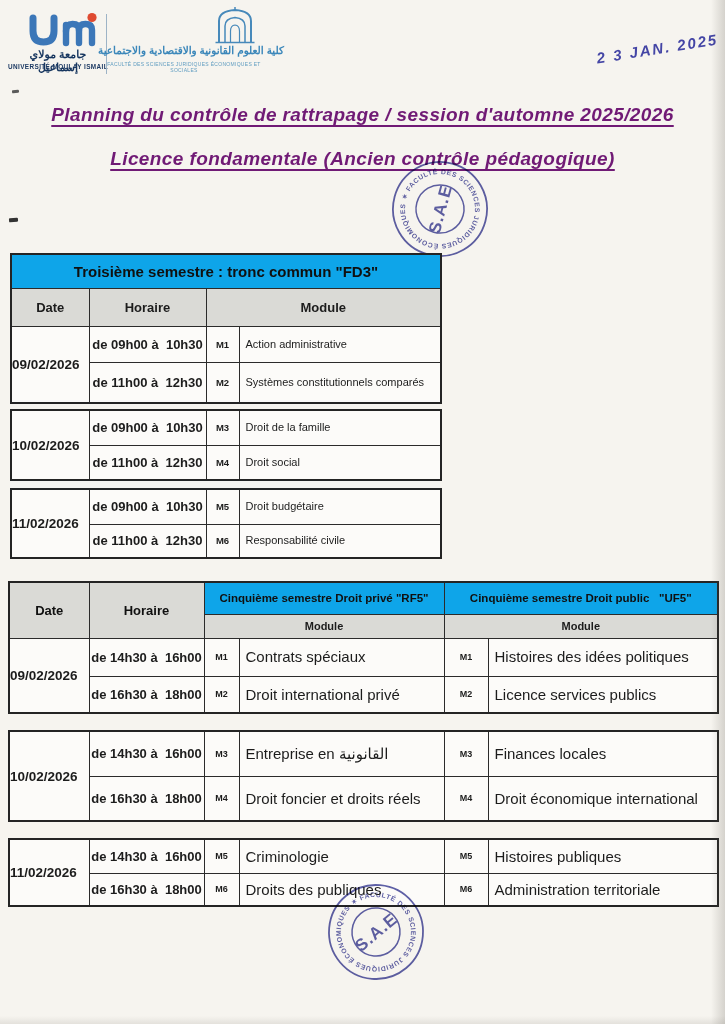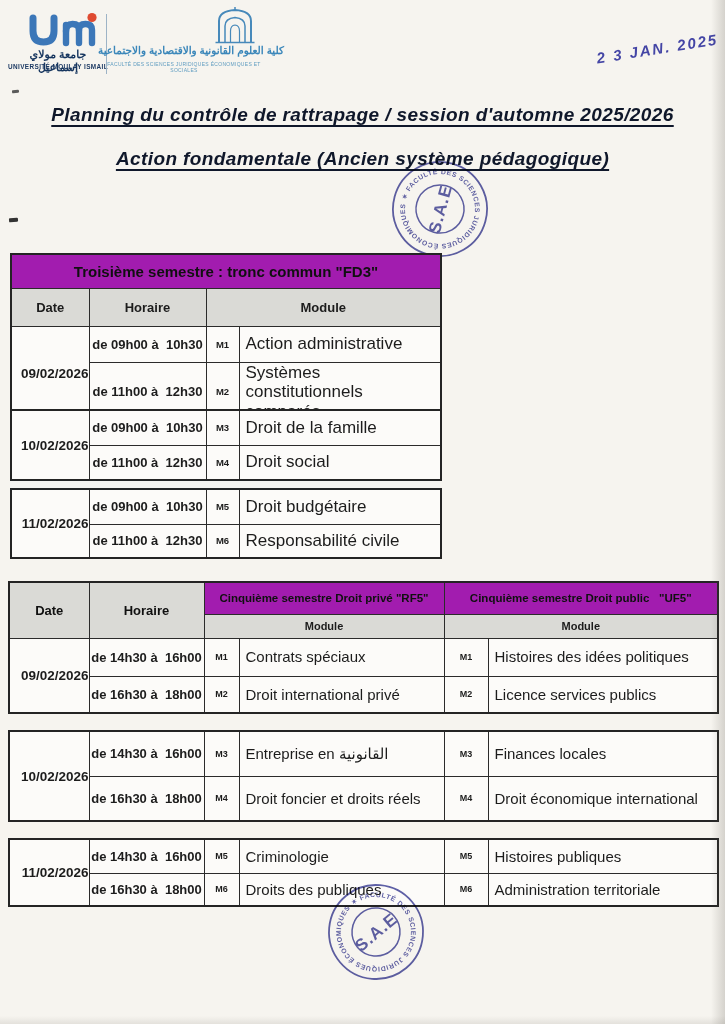--- a/index.html
+++ b/index.html
@@ -30,52 +30,52 @@
     color:#31339e; opacity:.9; white-space:nowrap;}
 
   
   .dash1{position:absolute; left:12px; top:90px; width:7px; height:3px; background:#3f3f3f;
     border-radius:1px; transform:rotate(-8deg); opacity:.85;}
   .dash2{position:absolute; left:9px; top:218px; width:9px; height:4px; background:#333;
     border-radius:1px; transform:rotate(-5deg);}
 
   
   .title{position:absolute; left:0; width:100%; text-align:center;
-    color:#0f172a; font-weight:bold; font-style:italic; font-size:19px; letter-spacing:.4px;
+    color:#701a75; font-weight:bold; font-style:italic; font-size:19px; letter-spacing:.4px;
     text-decoration:underline; text-decoration-thickness:2px; text-underline-offset:4px;}
   .title1{top:104px;}
   .title2{top:148px;}
   .title3{top:192px;}
 
   
   .stamp{position:absolute; mix-blend-mode:multiply; opacity:.82;}
   .stampA{left:365px; top:134px; transform:rotate(-75deg);}
   .stampB{left:301px; top:857px; transform:rotate(-40deg);}
 
   
   table{border-collapse:collapse; table-layout:fixed; position:absolute; background:#fcfbf9;}
   td{border:1.5px solid #2b2b2b; overflow:hidden; padding:0;}
   table{border:2.5px solid #242424;}
   .t1{left:10px; width:430px;}
   .t2{left:8px; width:709px;}
   #t1a{top:253px;} #t1b{top:409px;} #t1c{top:488px;}
   #t2a{top:581px;} #t2b{top:730px;} #t2c{top:838px;}
 
-  .green-band td, .green-cell{background:#a21caf;margin-top:48px;}
+  .green-band td, .green-cell{background:#0ea5e9;margin-top:48px;}
   .t1-green{height:34px; font-size:15px; font-weight:bold; text-align:center; color:#101010;}
   .t1-grayrow{height:38px;}
   .gray{background:#dadad6;}
   .hdr-lbl{font-size:13px; font-weight:bold; text-align:center;}
   .t2-green{height:32px; font-size:11.5px; font-weight:bold; text-align:center; color:#101010;}
   .t2-module{height:24px; font-size:11px; font-weight:bold; text-align:center;}
 
-  .cell-date{font-size:13.5px; font-weight:bold; text-align:right;}
+  .cell-date{font-size:13.5px; font-weight:bold; text-align:left;}
   .cell-time{font-size:13px; font-weight:bold; text-align:center; white-space:pre-wrap;}
   .cell-code{font-size:9.5px; font-weight:bold; text-align:center;}
-  .cell-mod{font-size:17px; text-align:left; padding:0 4px 0 6px; line-height:1.15;}
+  .cell-mod{font-size:11px; text-align:left; padding:0 4px 0 6px; line-height:1.15;}
   .t2 .cell-mod{font-size:15px;margin-top:26px;}
   .t2 .cell-code{font-size:9px;}
 
   .r36{height:36px;} .r41{height:41px;} .r35{height:35px;} .r34{height:34px;}
   .r38{height:38px;} .r37{height:37px;} .r45{height:45px;} .r33{height:33px;}
 </style>
 </head>
 <body>
 
 <div class="page">
@@ -100,21 +100,21 @@
     </svg>
     <div class="fac-ar">كلية العلوم القانونية والاقتصادية والاجتماعية</div>
     <div class="fac-fr">FACULTÉ DES SCIENCES JURIDIQUES ÉCONOMIQUES ET SOCIALES</div>
     <div class="date-stamp">2 3 JAN. 2025</div>
   </div>
 
   <div class="dash1"></div>
   <div class="dash2"></div>
 
   <div class="title title1">Planning du contrôle de rattrapage / session d'automne 2025/2026</div>
-  <div class="title title2">Action fondamentale (Ancien système pédagogique)</div>
+  <div class="title title2">Licence fondamentale (Ancien contrôle pédagogique)</div>
 
   <svg class="stamp stampA" width="150" height="150" viewBox="0 0 150 150">
     <circle cx="75" cy="75" r="47" fill="none" stroke="#3c3e97" stroke-width="1.8"></circle>
     <circle cx="75" cy="75" r="24" fill="none" stroke="#3c3e97" stroke-width="1.5"></circle>
     <defs>
         <path id="arcA" d="M 75 40 A 35 35 0 1 1 74.97 40"></path>
       </defs>
     <text font-size="6.8" font-weight="bold" letter-spacing="0.6" fill="#3c3e97" font-family="Liberation Sans, sans-serif">
       <textPath href="#arcA">✶ FACULTÉ DES SCIENCES JURIDIQUES ÉCONOMIQUES &amp; SOCIALES </textPath>
     </text>

